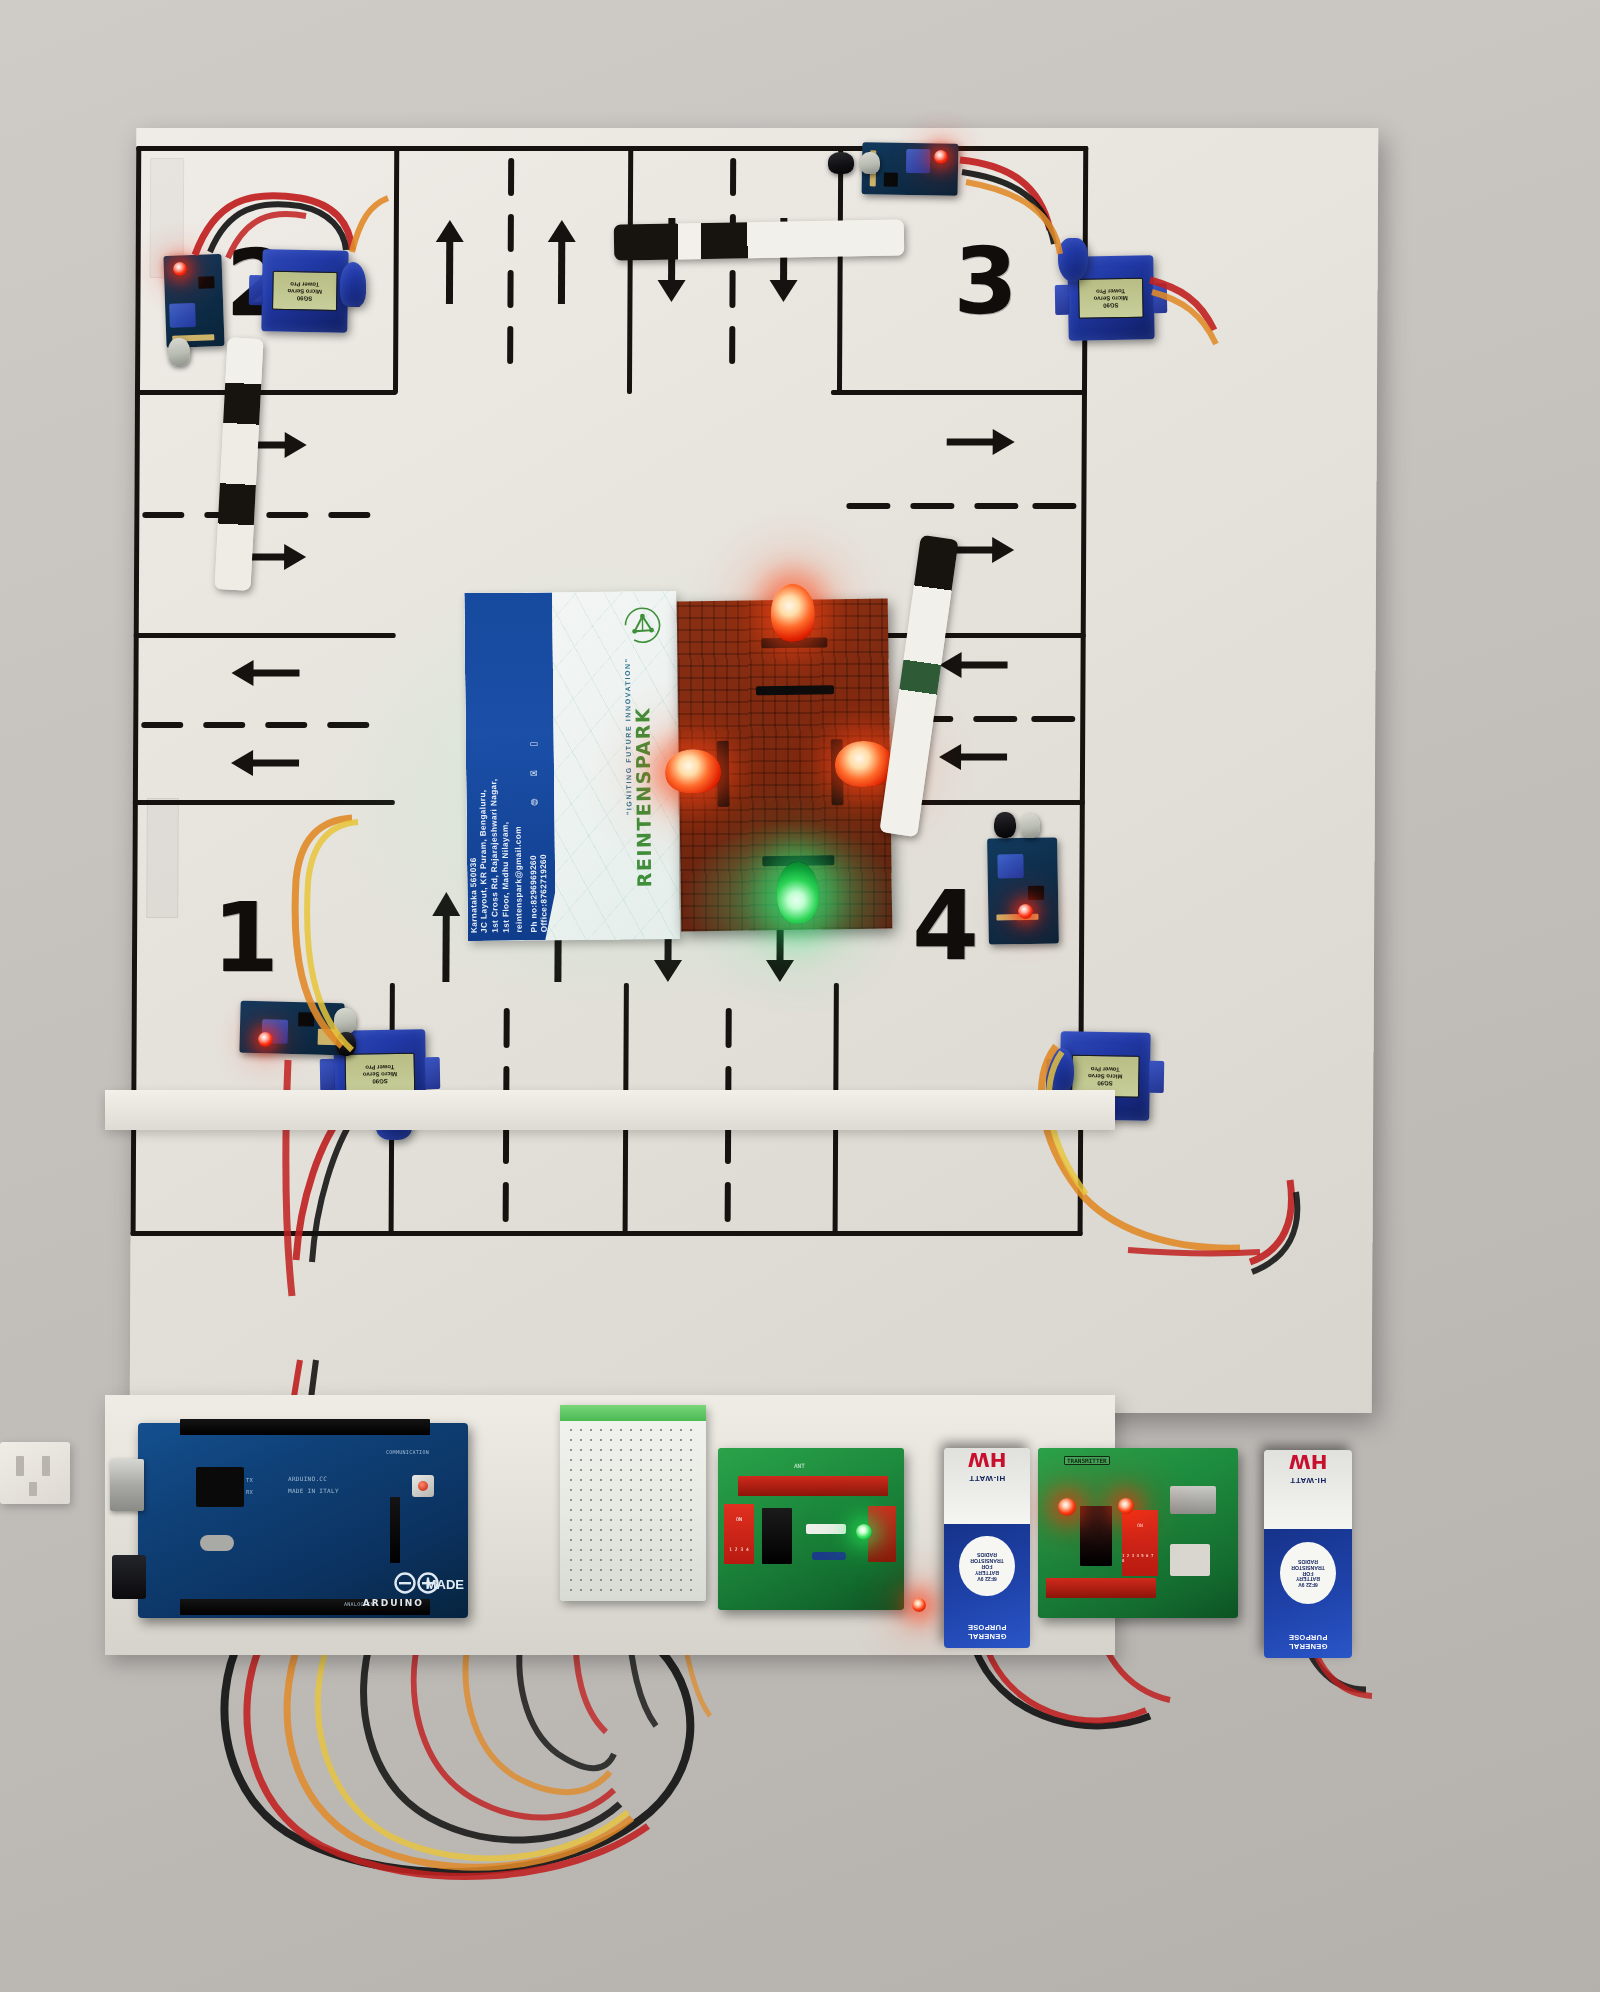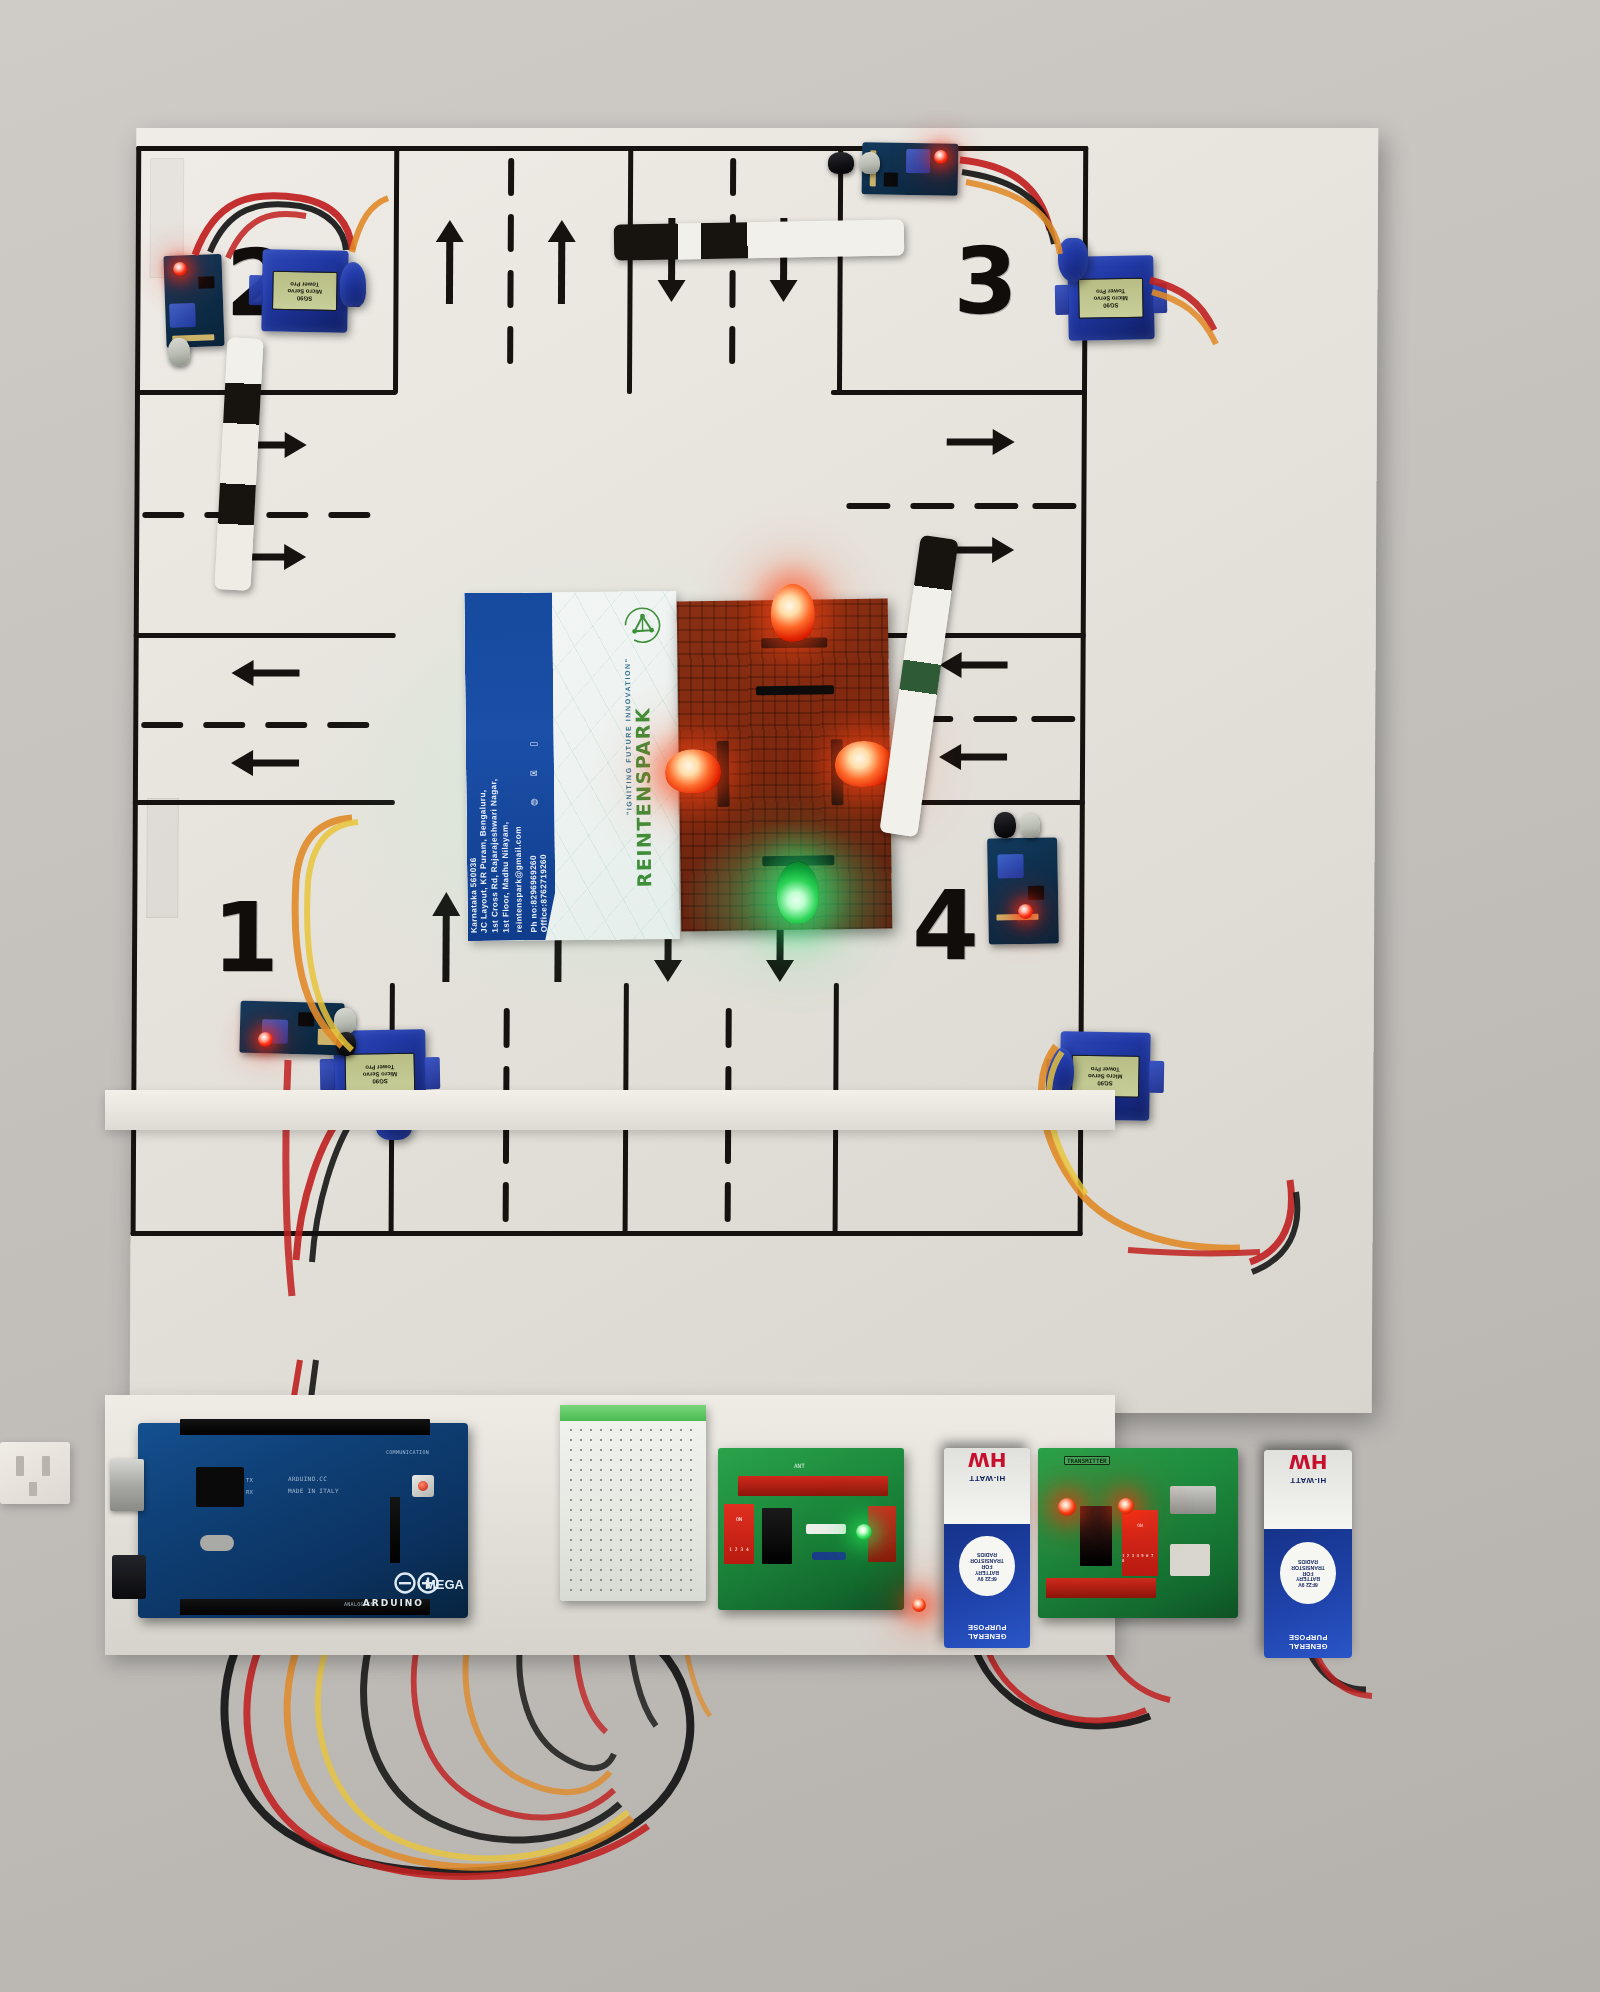--- a/index.html
+++ b/index.html
@@ -707,21 +707,21 @@
     <div class="inf">
       <svg width="64" height="22" viewBox="0 0 64 22">
         <circle cx="15" cy="11" r="9.5" fill="none" stroke="#dfe9f2" stroke-width="2.4"></circle>
         <circle cx="38" cy="11" r="9.5" fill="none" stroke="#dfe9f2" stroke-width="2.4"></circle>
         <rect x="9" y="10" width="12" height="2.4" fill="#dfe9f2"></rect>
         <rect x="36.8" y="5.5" width="2.4" height="11" fill="#dfe9f2"></rect>
         <rect x="32" y="10" width="12" height="2.4" fill="#dfe9f2"></rect>
       </svg>
     </div>
     <div class="logo" style="right:44px;">ARDUINO</div>
-    <div class="mega">MEGA</div>
+    <div class="mega">MADE</div>
   </div>
 
   <div id="bread">
     <div class="top"></div>
     <div class="holes"></div>
   </div>
 
   <div class="pcb" style="left:718px; top:1448px; width:186px; height:162px;">
     <div class="hdrR" style="left:20px; top:28px; width:150px; height:20px;"></div>
     <div class="txt2" style="left:76px; top:14px;">ANT</div>

